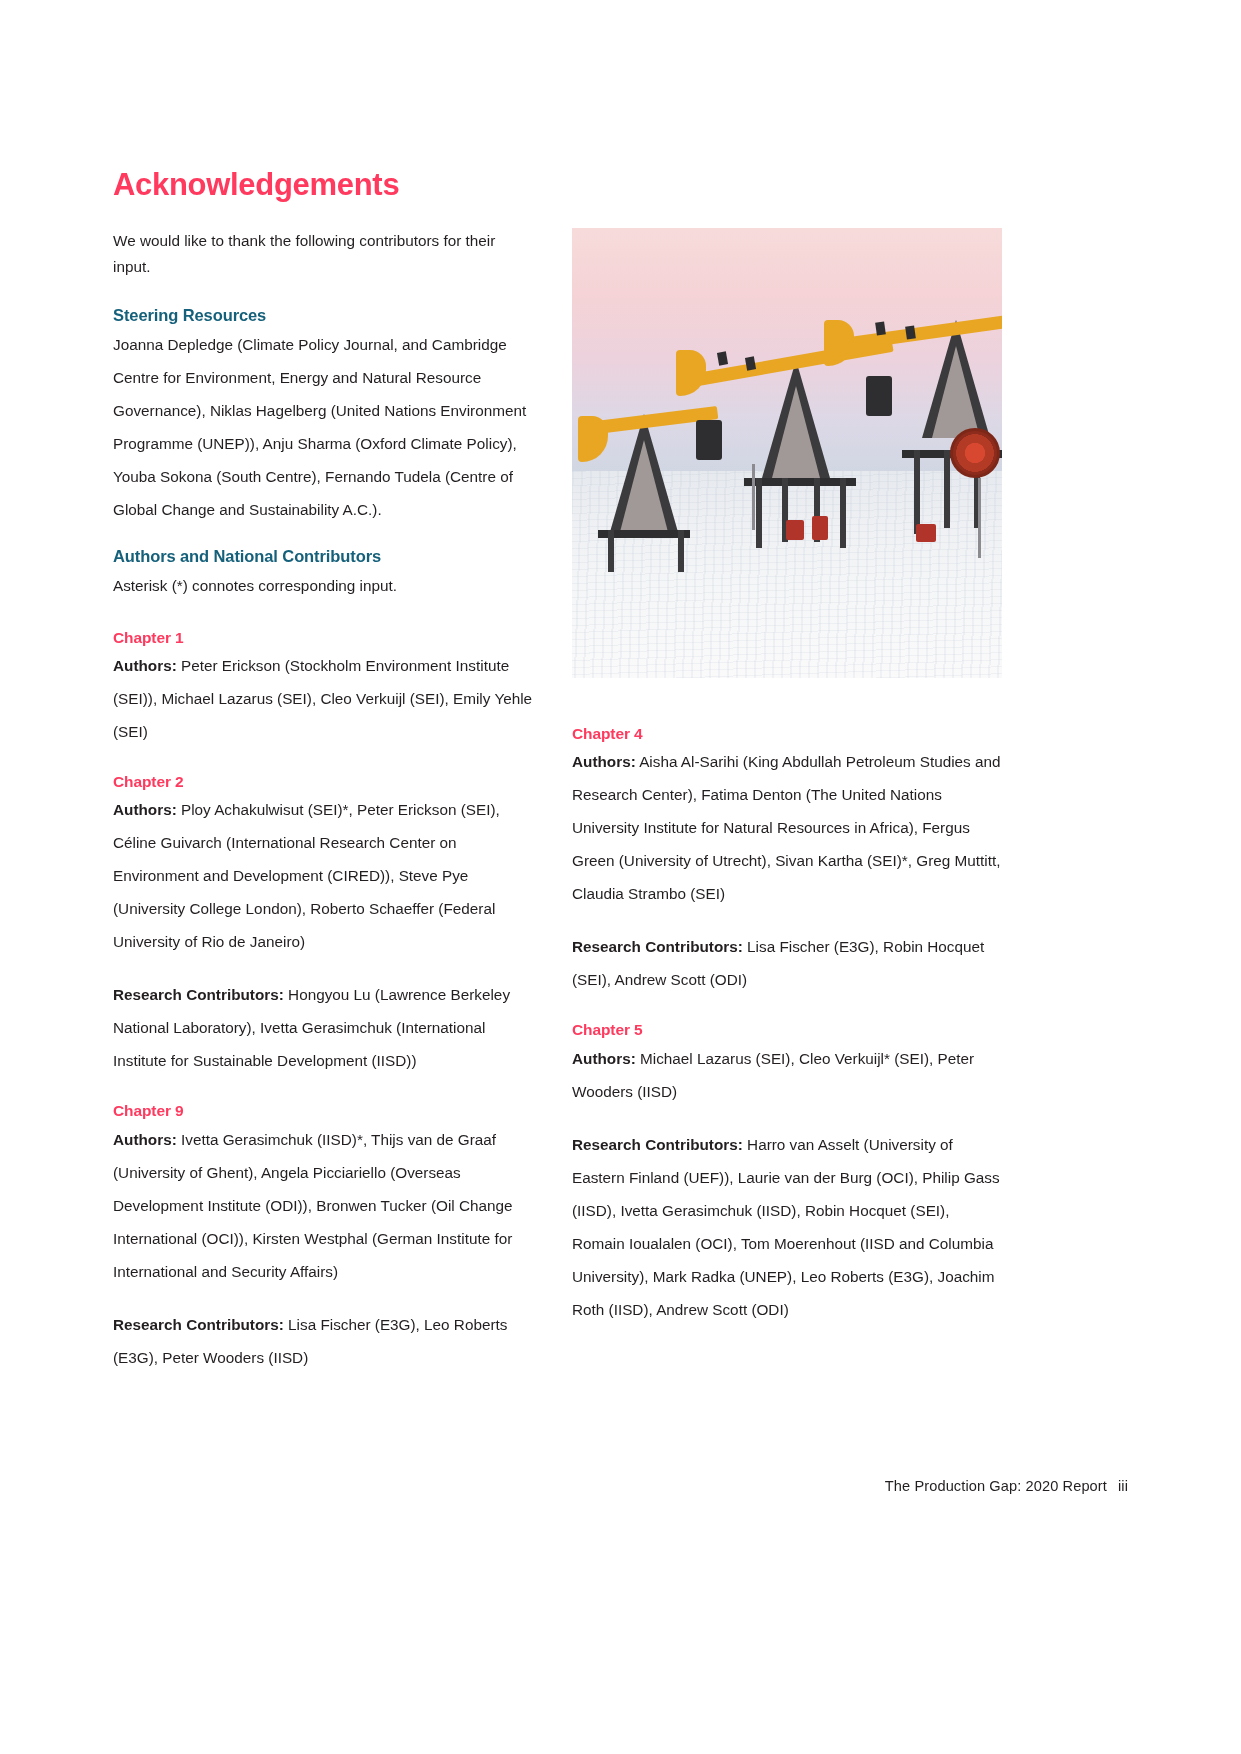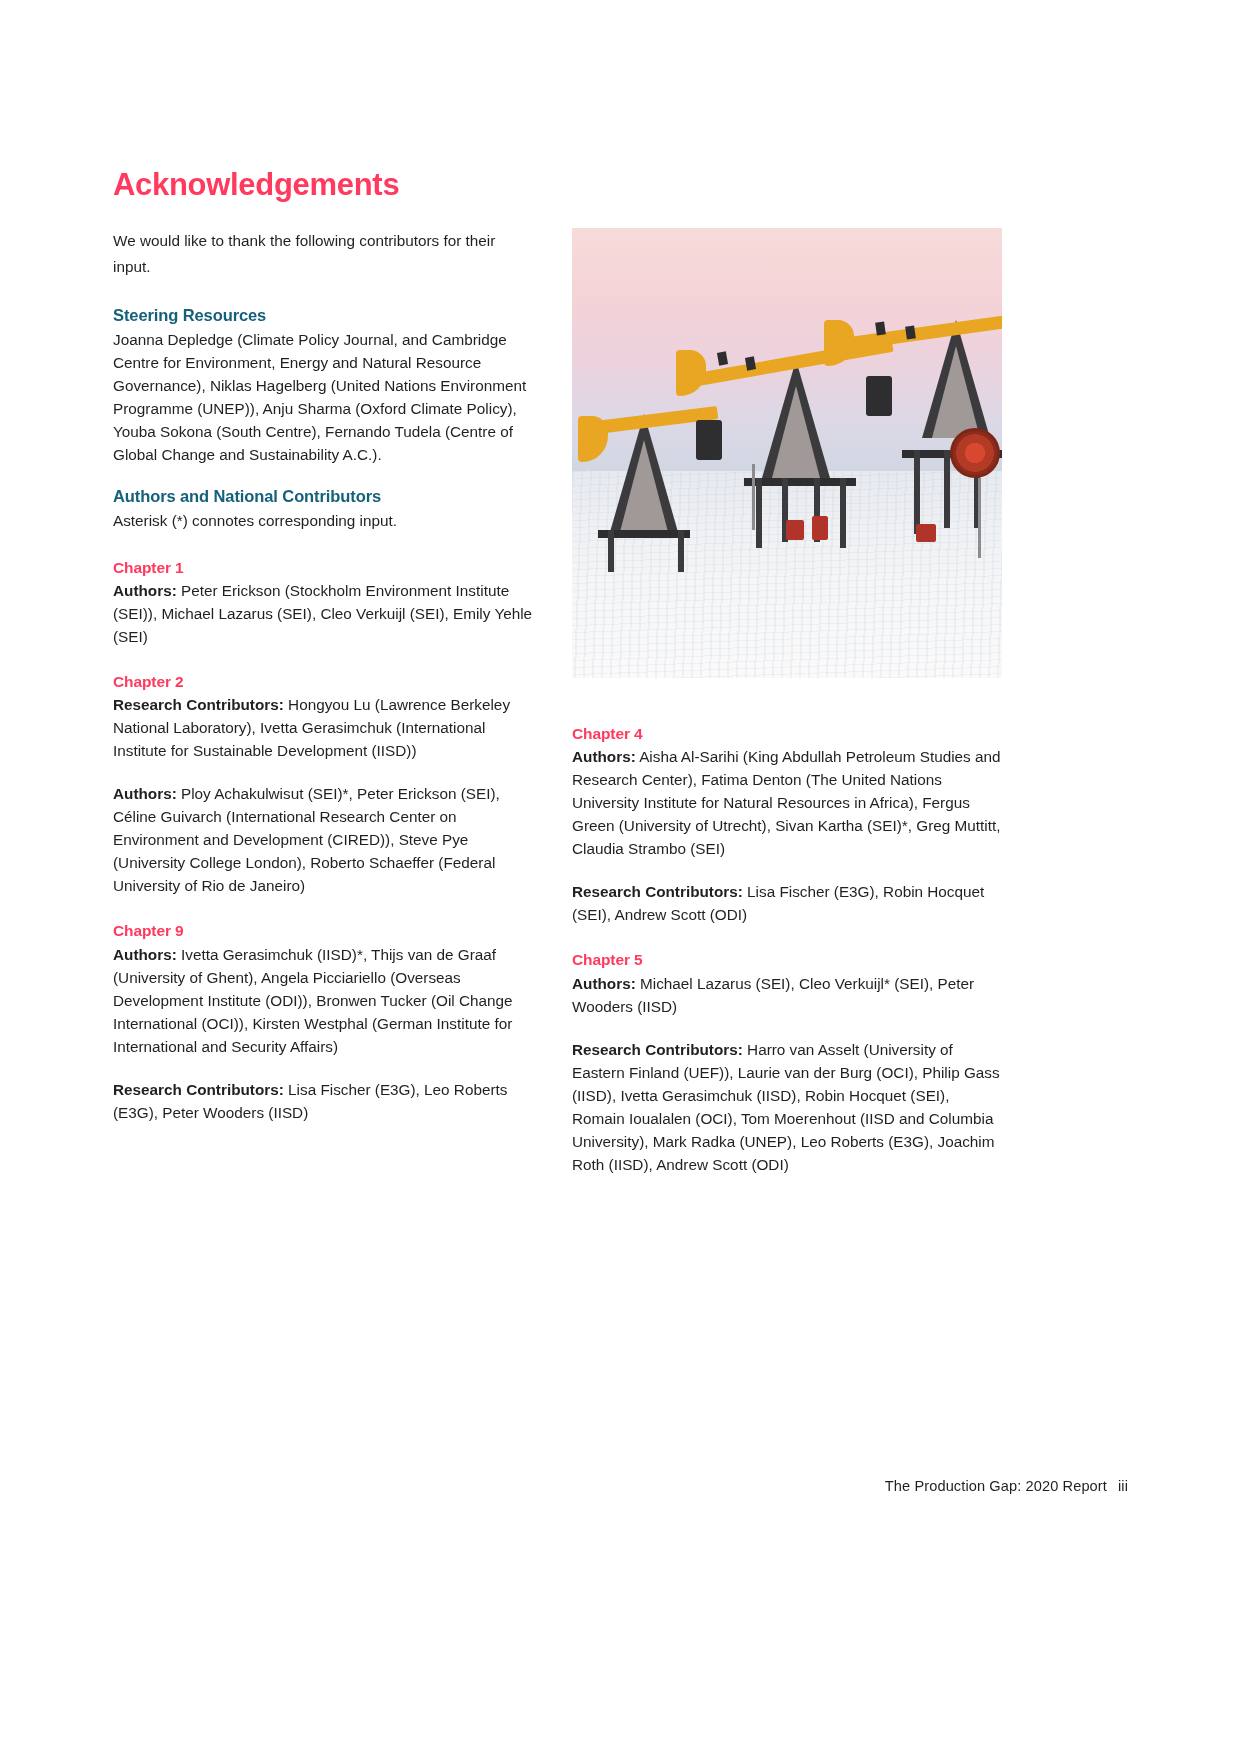--- a/index.html
+++ b/index.html
@@ -45,21 +45,21 @@
   .col-right {
     position: absolute;
     left: 459px;
     top: 0;
     width: 430px;
   }
 
   
   p.body {
     font-size: 15.3px;
-    line-height: 23px;
+    line-height: 33px;
     color: #231f20;
     margin: 0 0 20px 0;
     text-align: left;
   }
   p.body.tight {
     margin-bottom: 0;
   }
   .lead {
     font-size: 15.3px;
     line-height: 25.6px;
@@ -206,22 +206,22 @@
         <h2 class="section">Steering Resources</h2>
         <p class="body">Joanna Depledge (Climate Policy Journal, and Cambridge Centre for Environment, Energy and Natural Resource Governance), Niklas Hagelberg (United Nations Environment Programme (UNEP)), Anju Sharma (Oxford Climate Policy), Youba Sokona (South Centre), Fernando Tudela (Centre of Global Change and Sustainability A.C.).</p>
 
         <h2 class="section">Authors and National Contributors</h2>
         <p class="body tight">Asterisk (*) connotes corresponding input.</p>
 
         <h3 class="chapter first">Chapter 1</h3>
         <p class="body"><b class="lbl">Authors:</b> <span>Peter Erickson (Stockholm Environment Institute (SEI)), Michael Lazarus (SEI), Cleo Verkuijl (SEI), Emily Yehle (SEI)</span></p>
 
         <h3 class="chapter">Chapter 2</h3>
+        <p class="body"><b class="lbl">Authors:</b> <span>Ploy Achakulwisut (SEI)*, Peter Erickson (SEI), Céline Guivarch (International Research Center on Environment and Development (CIRED)), Steve Pye (University College London), Roberto Schaeffer (Federal University of Rio de Janeiro)</span></p>
         <p class="body"><b class="lbl">Research Contributors:</b> <span>Hongyou Lu (Lawrence Berkeley National Laboratory), Ivetta Gerasimchuk (International Institute for Sustainable Development (IISD))</span></p>
-        <p class="body"><b class="lbl">Authors:</b> <span>Ploy Achakulwisut (SEI)*, Peter Erickson (SEI), Céline Guivarch (International Research Center on Environment and Development (CIRED)), Steve Pye (University College London), Roberto Schaeffer (Federal University of Rio de Janeiro)</span></p>
 
         <h3 class="chapter">Chapter 9</h3>
         <p class="body"><b class="lbl">Authors:</b> <span>Ivetta Gerasimchuk (IISD)*, Thijs van de Graaf (University of Ghent), Angela Picciariello (Overseas Development Institute (ODI)), Bronwen Tucker (Oil Change International (OCI)), Kirsten Westphal (German Institute for International and Security Affairs)</span></p>
         <p class="body"><b class="lbl">Research Contributors:</b> <span>Lisa Fischer (E3G), Leo Roberts (E3G), Peter Wooders (IISD)</span></p>
 
       </div>
 
       <div class="photo-wrap">
         <div class="photo">
           <div class="sky"></div>

